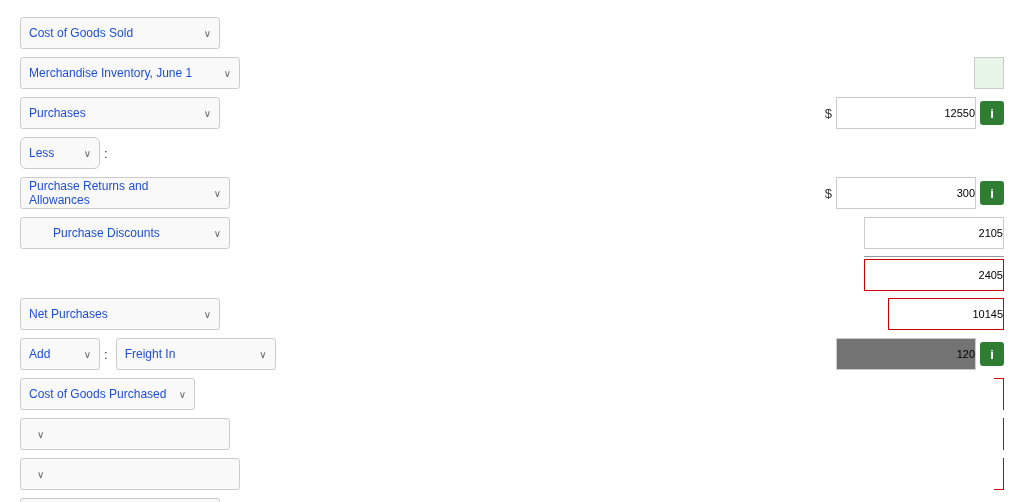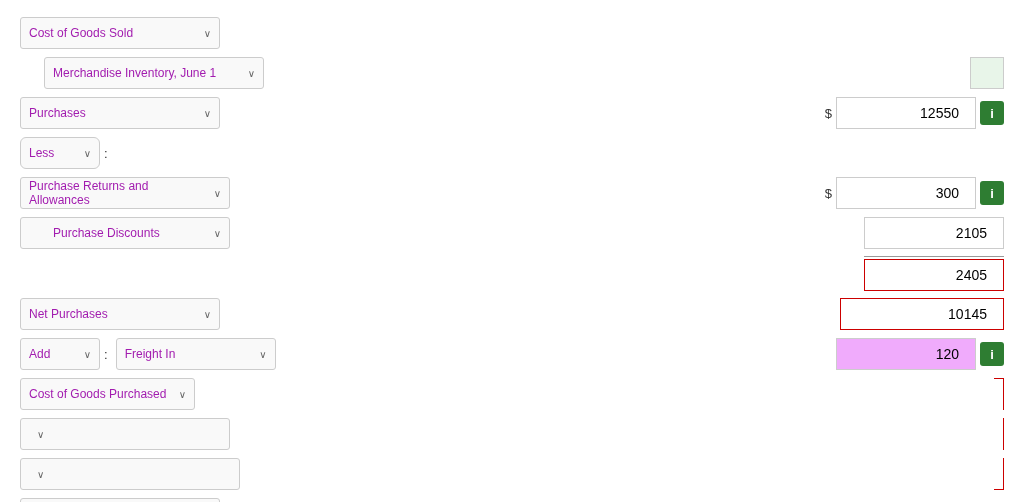--- a/index.html
+++ b/index.html
@@ -36,28 +36,28 @@
     .dropdown-arrow {
       font-size: 10px;
       color: #666;
       margin-left: 8px;
     }
     .dropdown-main {
       width: 200px;
     }
     .dropdown-label {
       font-size: 12px;
-      color: #a21caf;
+      color: #1d4ed8;
     }
     .input-field {
       border: 1px solid #ccc;
       height: 32px;
-      padding: 4px 16px;
+      padding: 4px 0;
       text-align: right;
-      font-size: 14px;
+      font-size: 11px;
       background: #fff;
     }
     .input-field.red-border {
       border: 1px solid #c00;
     }
     .input-field.green-bg {
       background: #e8f5e9;
     }
     .dollar-sign {
       font-size: 13px;
@@ -95,21 +95,21 @@
 <div class="main-container">
 
   <div class="row">
     <div class="dropdown dropdown-main">
       <span class="dropdown-label">Cost of Goods Sold</span>
       <span class="dropdown-arrow">∨</span>
     </div>
   </div>
 
   <div class="row">
-    <div class="dropdown dropdown-main" style="width:220px;margin-left:24px;">
+    <div class="dropdown dropdown-main" style="width:220px;">
       <span class="dropdown-label">Merchandise Inventory, June 1</span>
       <span class="dropdown-arrow">∨</span>
     </div>
     <div class="spacer"></div>
     <input type="text" class="input-field col-amount3" style="width: 30px; background: rgb(232, 245, 233);" value="">
   </div>
 
   <div class="row">
     <div class="dropdown dropdown-main">
       <span class="dropdown-label">Purchases</span>
@@ -160,35 +160,35 @@
       <input type="text" class="input-field red-border" style="width: 140px;" value="2405">
     </div>
   </div>
 
   <div class="row">
     <div class="dropdown" style="width:200px;">
       <span class="dropdown-label">Net Purchases</span>
       <span class="dropdown-arrow">∨</span>
     </div>
     <div class="spacer"></div>
-    <input type="text" class="input-field red-border" style="width: 164px;" value="10145">
+    <input type="text" class="input-field red-border" style="width: 116px;" value="10145">
   </div>
 
   <div class="row">
     <div class="dropdown" style="width:80px;gap:16px;">
       <span class="dropdown-label">Add</span>
       <span class="dropdown-arrow">∨</span>
     </div>
     <span class="label-text">:</span>
     <div class="dropdown" style="width:160px;margin-left:4px;text-align:center;">
       <span class="dropdown-label">Freight In</span>
       <span class="dropdown-arrow">∨</span>
     </div>
     <div class="spacer"></div>
-    <input type="text" class="input-field green-bg" style="width: 140px; background: #f0abfc;" value="120">
+    <input type="text" class="input-field green-bg" style="width: 140px; background: #737373;" value="120">
     <button class="info-btn">
       <span>i</span>
     </button>
   </div>
 
   <div class="row">
     <div class="dropdown" style="width:175px;">
       <span class="dropdown-label">Cost of Goods Purchased</span>
       <span class="dropdown-arrow">∨</span>
     </div>

